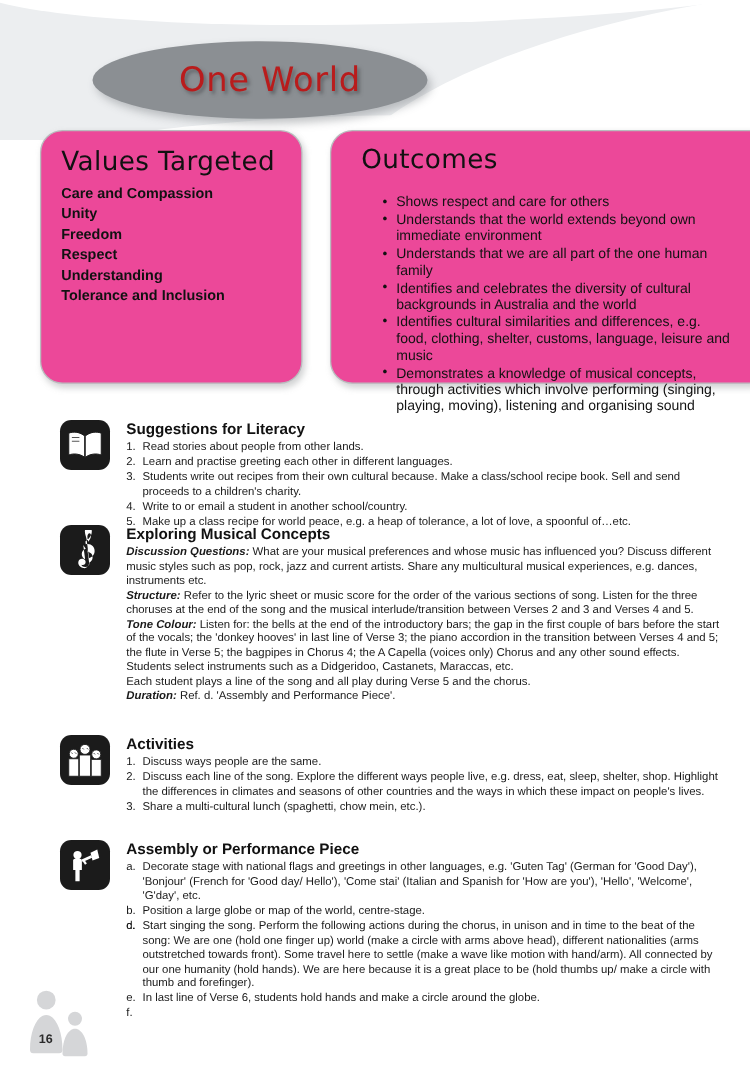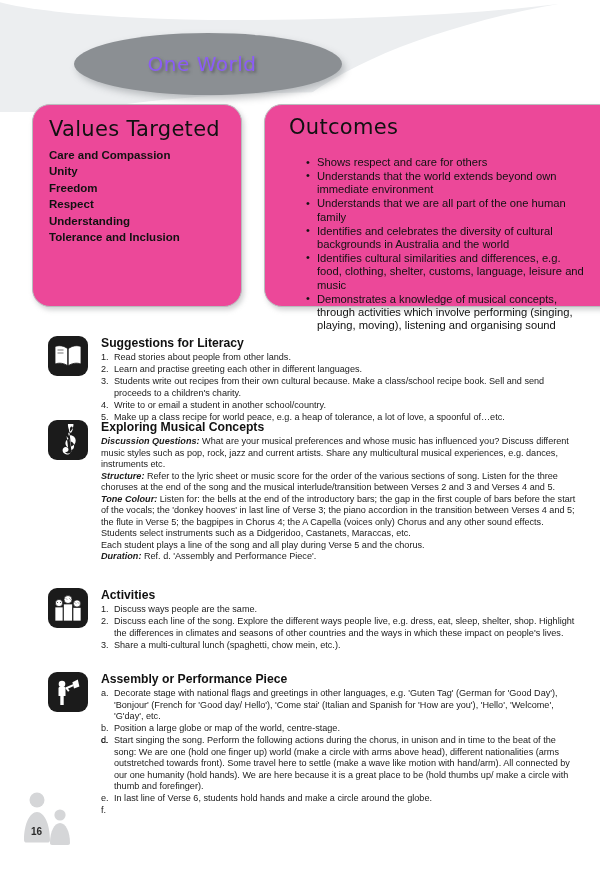--- a/index.html
+++ b/index.html
@@ -56,28 +56,28 @@
   .title-ellipse {
     position: absolute;
     left: 74px; top: 33px;
     width: 268px; height: 62px;
     background: #8b8f93;
     border-radius: 50%;
     box-shadow: 3px 4px 7px rgba(120,124,128,0.45);
   }
   .title-text {
     position: absolute;
-    left: 60px; top: 33px;
+    left: 74px; top: 33px;
     width: 268px; height: 62px;
     display: flex;
     align-items: center;
     justify-content: center;
-    color: #8b5cf6;
+    color: #b91c1c;
     font-family: "DejaVu Sans", sans-serif;
-    font-size: 20px;
+    font-size: 27px;
     letter-spacing: 0.5px;
     text-shadow: 2px 2px 3px rgba(70,72,75,0.6);
     padding-left: 16px;
     box-sizing: border-box;
   }
 
   
   .box {
     position: absolute;
     background: #ec4899;

